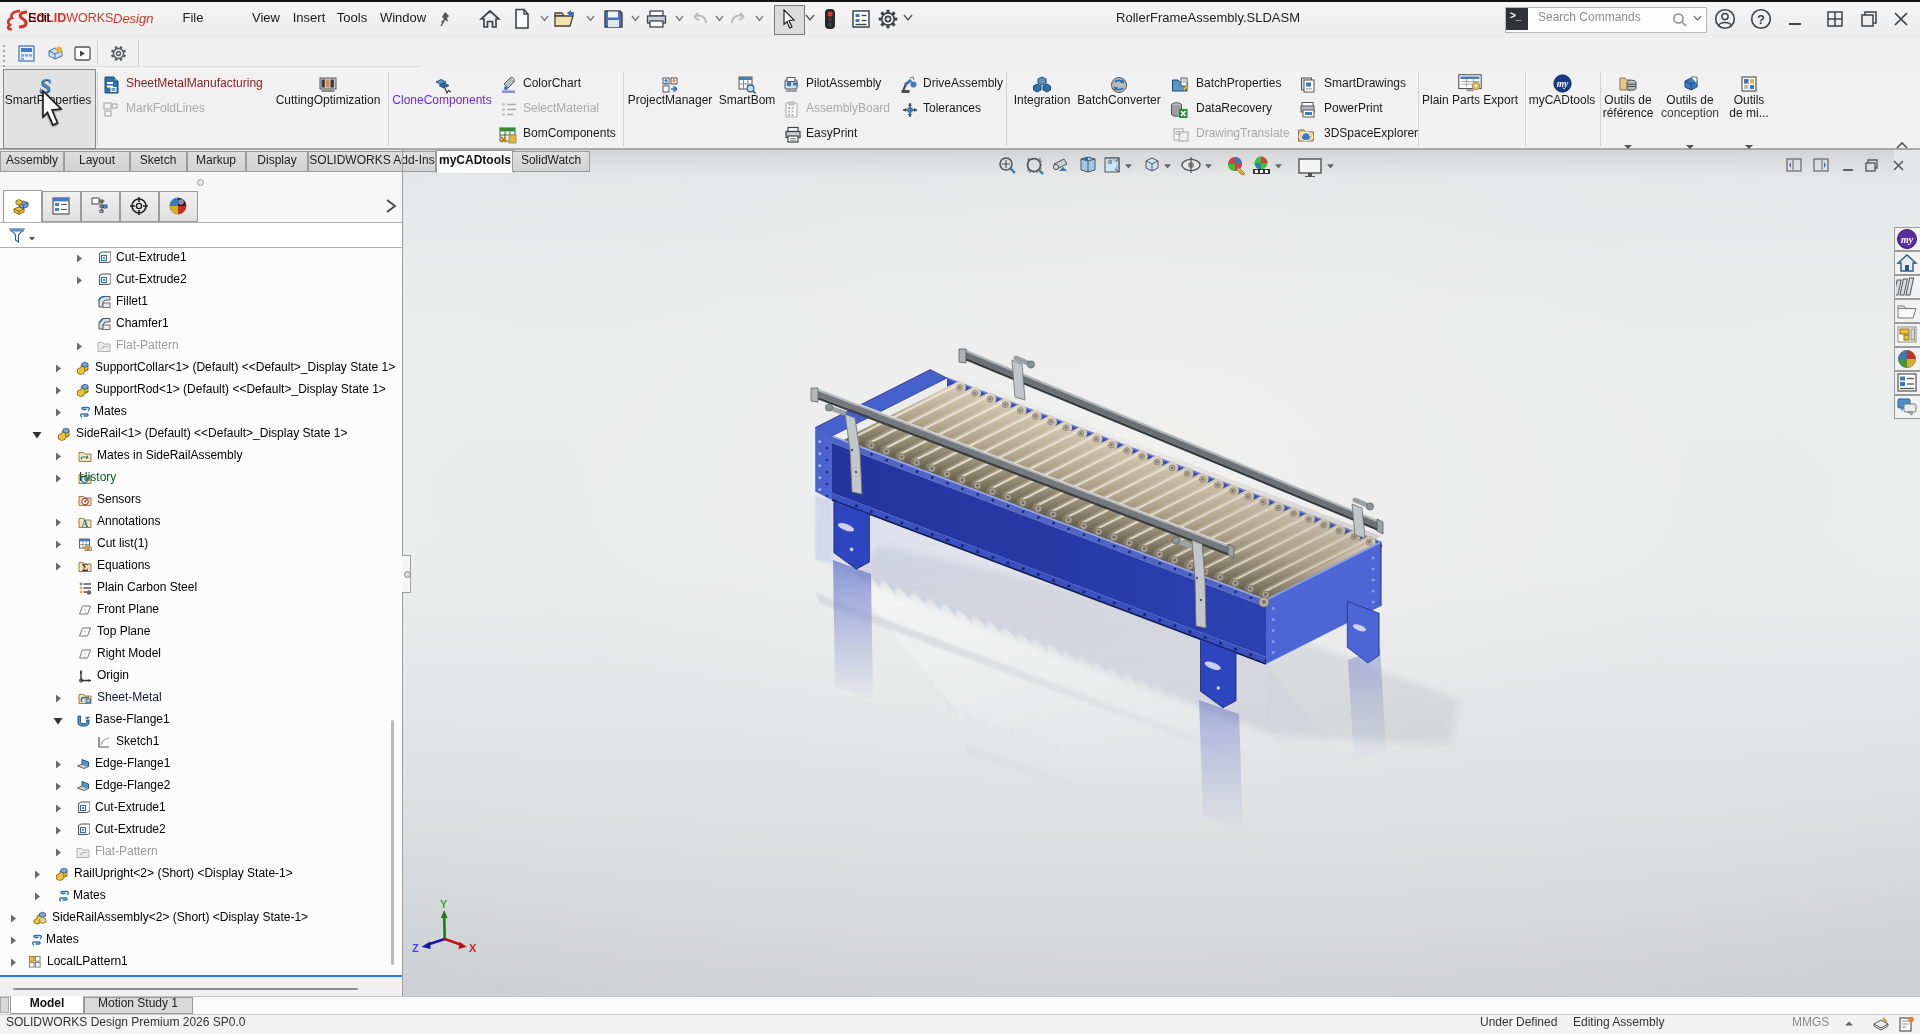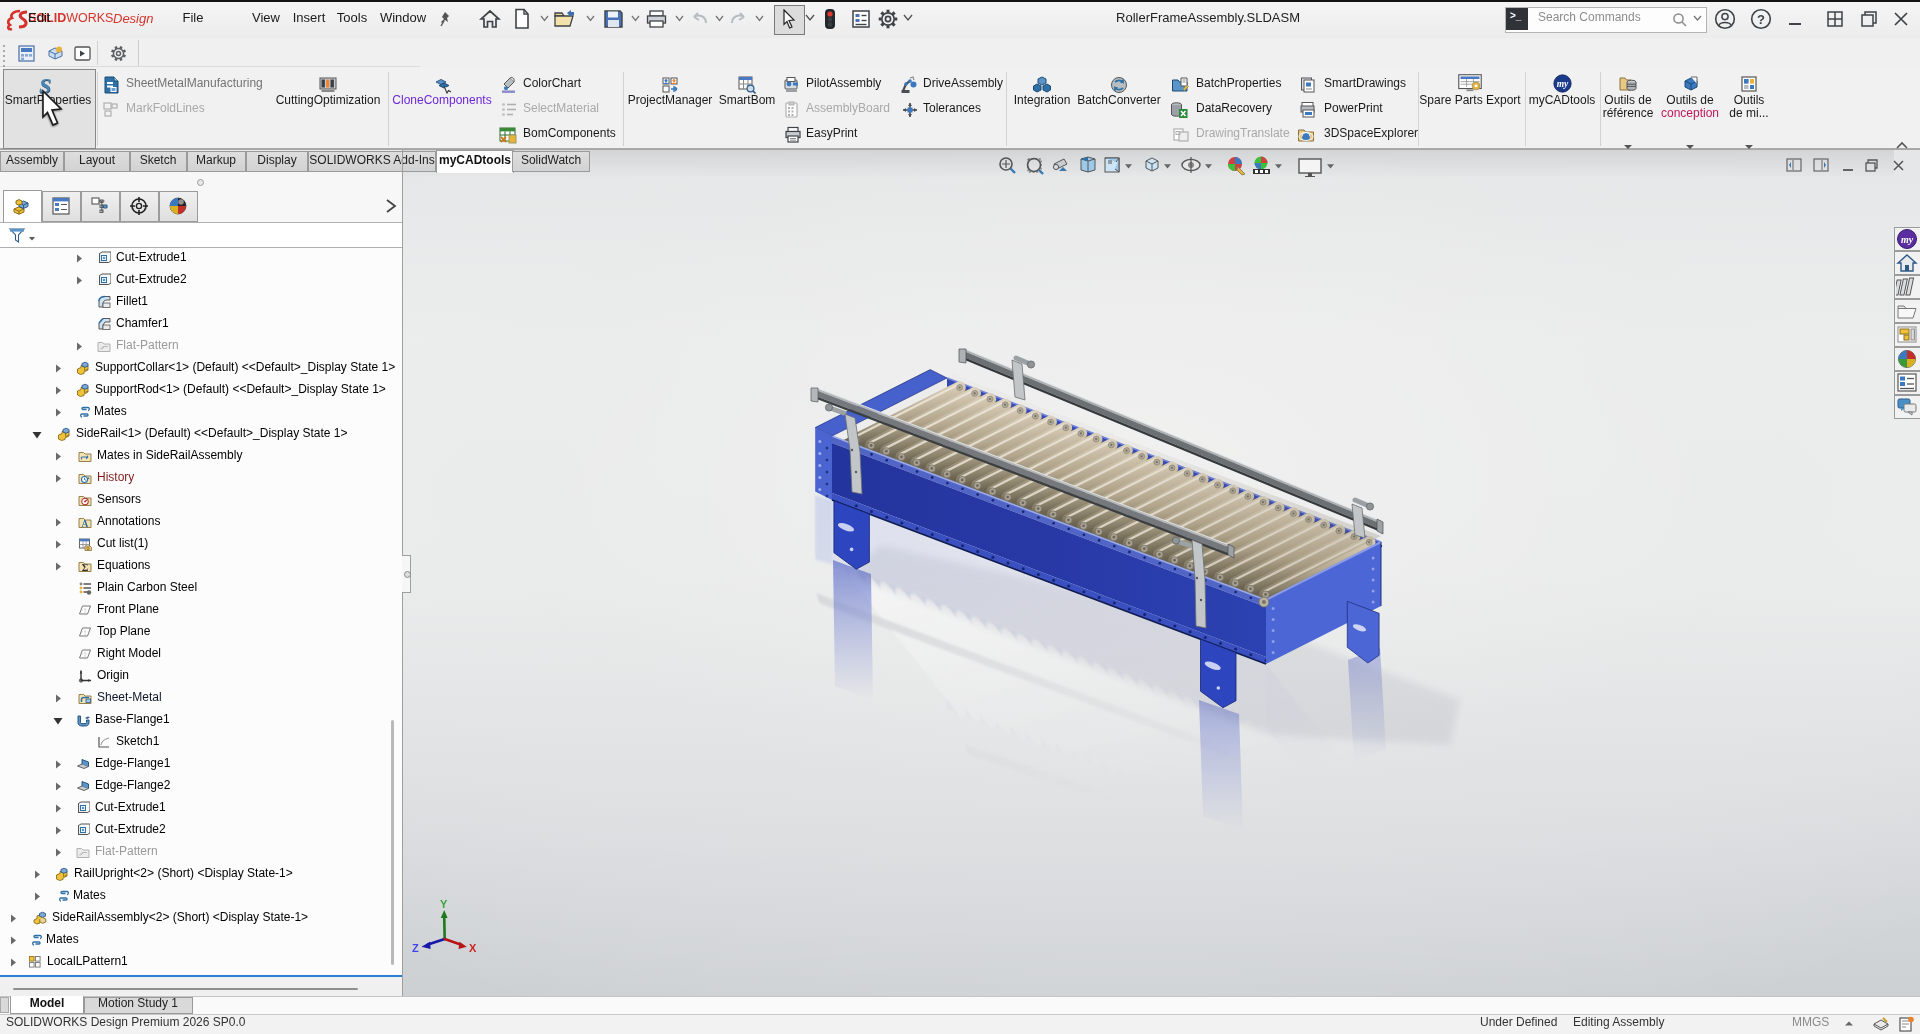--- a/index.html
+++ b/index.html
@@ -639,21 +639,21 @@
     <path d="M7,3 L26,22 L16.5,23 L22,36 L16.5,38.5 L11,25.5 L7,30 Z" fill="#1a1a1a" filter="url(#cb)" opacity="0.85"></path>
     <path d="M7,3 L25,21 L16,22 L21.5,35 L17,37 L11.5,24.5 L7,29 Z" fill="#fff" stroke="#1a1a1a" stroke-width="1.6"></path>
   </svg>
 <svg style="position:absolute;left:103px;top:76px" width="18" height="18" viewBox="0 0 18 18">
     <path d="M2,1 L11,1 L15,5 L15,17 L2,17 Z" fill="#2e70a8" stroke="#1a4a74"></path>
     <path d="M11,1 L11,5 L15,5" fill="#9cc" stroke="#1a4a74"></path>
     <rect x="4" y="6" width="6" height="2" fill="#fff"></rect>
     <rect x="4" y="9.5" width="6" height="2" fill="#fff"></rect>
     <rect x="8" y="11.5" width="5" height="4" fill="#6aa0cc" stroke="#fff"></rect>
   </svg>
-<div style="position:absolute;left:126px;top:76px;font:normal 12px 'Liberation Sans',sans-serif;color:#737373;white-space:nowrap">SheetMetalManufacturing</div>
+<div style="position:absolute;left:126px;top:76px;font:normal 12px 'Liberation Sans',sans-serif;color:#7f1d1d;white-space:nowrap">SheetMetalManufacturing</div>
 <svg style="position:absolute;left:102px;top:101px" width="18" height="18" viewBox="0 0 18 18">
     <rect x="2" y="2" width="7" height="6" fill="none" stroke="#b0b0b0" stroke-width="1.2"></rect>
     <rect x="10" y="3" width="5" height="4" fill="none" stroke="#b0b0b0" stroke-width="1.2"></rect>
     <rect x="3" y="10" width="6" height="5" fill="none" stroke="#b0b0b0" stroke-width="1.2"></rect>
   </svg>
 <div style="position:absolute;left:126px;top:101px;font:normal 12px 'Liberation Sans',sans-serif;color:#a9a9a9;white-space:nowrap">MarkFoldLines</div>
 <svg style="position:absolute;left:319px;top:76px" width="18" height="18" viewBox="0 0 18 18">
     <rect x="1" y="2" width="16" height="11" fill="#c8cdd2" stroke="#555"></rect>
     <rect x="2.5" y="3.5" width="3.4" height="8" fill="#3a3f44"></rect>
     <rect x="7" y="3.5" width="3.4" height="8" fill="#e8883a"></rect>
@@ -817,21 +817,21 @@
     <g stroke="#999">
       <line x1="4" y1="10" x2="26" y2="10"></line>
       <line x1="4" y1="13" x2="26" y2="13"></line>
       <line x1="11" y1="7" x2="11" y2="16"></line>
       <line x1="19" y1="7" x2="19" y2="16"></line>
     </g>
     <circle cx="22" cy="15" r="4.5" fill="#e8b33a" stroke="#996"></circle>
     <circle cx="22" cy="15" r="1.6" fill="#fff"></circle>
     <rect x="11" y="19" width="8" height="2" fill="#888"></rect>
   </svg>
-<div style="position:absolute;left:1270px;top:93px;width:400px;text-align:center;font:normal 12px 'Liberation Sans',sans-serif;color:#1a1a1a;white-space:nowrap">Spare Parts Export</div>
+<div style="position:absolute;left:1270px;top:93px;width:400px;text-align:center;font:normal 12px 'Liberation Sans',sans-serif;color:#1a1a1a;white-space:nowrap">Plain Parts Export</div>
 <svg style="position:absolute;left:1553px;top:74px" width="19" height="19" viewBox="0 0 22 22">
     <circle cx="11" cy="11" r="10" fill="#1a3a8c" stroke="#10205a"></circle>
     <text x="11" y="15" text-anchor="middle" font-family="Liberation Serif" font-style="italic" font-weight="bold" font-size="11" fill="#fff">my</text>
   </svg>
 <div style="position:absolute;left:1362px;top:93px;width:400px;text-align:center;font:normal 12px 'Liberation Sans',sans-serif;color:#1a1a1a;white-space:nowrap">myCADtools</div>
 <svg style="position:absolute;left:1619px;top:75px" width="18" height="18" viewBox="0 0 18 18">
     <path d="M1,3 L6,3 L7.5,5 L12,5 L12,15 L1,15 Z" fill="#e8c884" stroke="#8a7340"></path>
     <ellipse cx="12.5" cy="7" rx="4.5" ry="1.8" fill="#c8cdd2" stroke="#555"></ellipse>
     <path d="M8,7 L8,13.5 A4.5,1.8 0 0 0 17,13.5 L17,7" fill="#b0b5ba" stroke="#555"></path>
     <line x1="8" y1="9.2" x2="17" y2="9.2" stroke="#555"></line>
@@ -841,21 +841,21 @@
 <div style="position:absolute;left:1428px;top:106px;width:400px;text-align:center;font:normal 12px 'Liberation Sans',sans-serif;color:#1a1a1a;white-space:nowrap">référence</div>
 <svg style="position:absolute;left:1623px;top:144px" width="10" height="6" viewBox="0 0 10 6">
     <path d="M1,1 L5,5 L9,1" fill="#555"></path>
   </svg>
 <svg style="position:absolute;left:1681px;top:75px" width="18" height="18" viewBox="0 0 18 18">
     <path d="M4,6 L10,3 L16,6 L16,12 L10,15 L4,12 Z" fill="#3a78c0" stroke="#1a4a74"></path>
     <path d="M4,6 L10,9 L16,6 M10,9 L10,15" fill="none" stroke="#1a4a74"></path>
     <path d="M10,2 L16,2 L16,9" fill="#fff" stroke="#555" opacity="0.9"></path>
   </svg>
 <div style="position:absolute;left:1490px;top:93px;width:400px;text-align:center;font:normal 12px 'Liberation Sans',sans-serif;color:#1a1a1a;white-space:nowrap">Outils de</div>
-<div style="position:absolute;left:1490px;top:106px;width:400px;text-align:center;font:normal 12px 'Liberation Sans',sans-serif;color:#be185d;white-space:nowrap">conception</div>
+<div style="position:absolute;left:1490px;top:106px;width:400px;text-align:center;font:normal 12px 'Liberation Sans',sans-serif;color:#404040;white-space:nowrap">conception</div>
 <svg style="position:absolute;left:1685px;top:144px" width="10" height="6" viewBox="0 0 10 6">
     <path d="M1,1 L5,5 L9,1" fill="#555"></path>
   </svg>
 <svg style="position:absolute;left:1740px;top:75px" width="18" height="18" viewBox="0 0 18 18">
     <rect x="2" y="2" width="14" height="14" fill="#fff" stroke="#555" stroke-width="1.2"></rect>
     <rect x="4" y="4" width="4.6" height="4.6" fill="#3a78c0"></rect>
     <rect x="10" y="4" width="4" height="4.6" fill="#e8b33a"></rect>
     <rect x="4" y="10" width="4.6" height="4" fill="#b8bdc2"></rect>
     <rect x="10" y="10" width="4" height="4" fill="#3a78c0"></rect>
   </svg>
@@ -1116,21 +1116,21 @@
 <div style="position:absolute;left:97px;top:448px;width:298px;overflow:hidden;font:12px 'Liberation Sans',sans-serif;color:#000;white-space:nowrap">Mates in SideRailAssembly</div>
 <svg style="position:absolute;left:53px;top:473px" width="10" height="11" viewBox="0 0 10 11">
     <path d="M3,1.5 L8,5.5 L3,9.5 Z" fill="#6a6a6a"></path>
   </svg>
 <svg style="position:absolute;left:78px;top:471px" width="14" height="14" viewBox="0 0 14 14">
     <path d="M1,3.5 L5.5,3.5 L7,5 L13,5 L13,12.5 L1,12.5 Z" fill="#f4e3b2" stroke="#8a7340" stroke-width="0.9"></path>
     <circle cx="6.5" cy="8.5" r="3" fill="#fff" stroke="#2e70a8" stroke-width="1.1"></circle>
     <path d="M6.5,6.8 L6.5,8.5 L8,9.3" fill="none" stroke="#2e70a8" stroke-width="1"></path>
     <path d="M10.5,6 L9,8 L11.5,8.2" fill="#2e70a8"></path>
   </svg>
-<div style="position:absolute;left:97px;top:470px;width:298px;overflow:hidden;font:12px 'Liberation Sans',sans-serif;color:#7f1d1d;white-space:nowrap">History</div>
+<div style="position:absolute;left:79px;top:470px;width:298px;overflow:hidden;font:12px 'Liberation Sans',sans-serif;color:#14532d;white-space:nowrap">History</div>
 <svg style="position:absolute;left:78px;top:493px" width="14" height="14" viewBox="0 0 14 14">
     <path d="M1,3.5 L5.5,3.5 L7,5 L13,5 L13,12.5 L1,12.5 Z" fill="#f4e3b2" stroke="#8a7340" stroke-width="0.9"></path>
     <circle cx="7" cy="8.5" r="3.2" fill="#fff" stroke="#b03030" stroke-width="1.1"></circle>
     <path d="M7,8.5 L9,6.8" stroke="#b03030" stroke-width="1.1"></path>
     <circle cx="7" cy="8.5" r="0.9" fill="#b03030"></circle>
   </svg>
 <div style="position:absolute;left:97px;top:492px;width:298px;overflow:hidden;font:12px 'Liberation Sans',sans-serif;color:#000;white-space:nowrap">Sensors</div>
 <svg style="position:absolute;left:53px;top:517px" width="10" height="11" viewBox="0 0 10 11">
     <path d="M3,1.5 L8,5.5 L3,9.5 Z" fill="#6a6a6a"></path>
   </svg>

